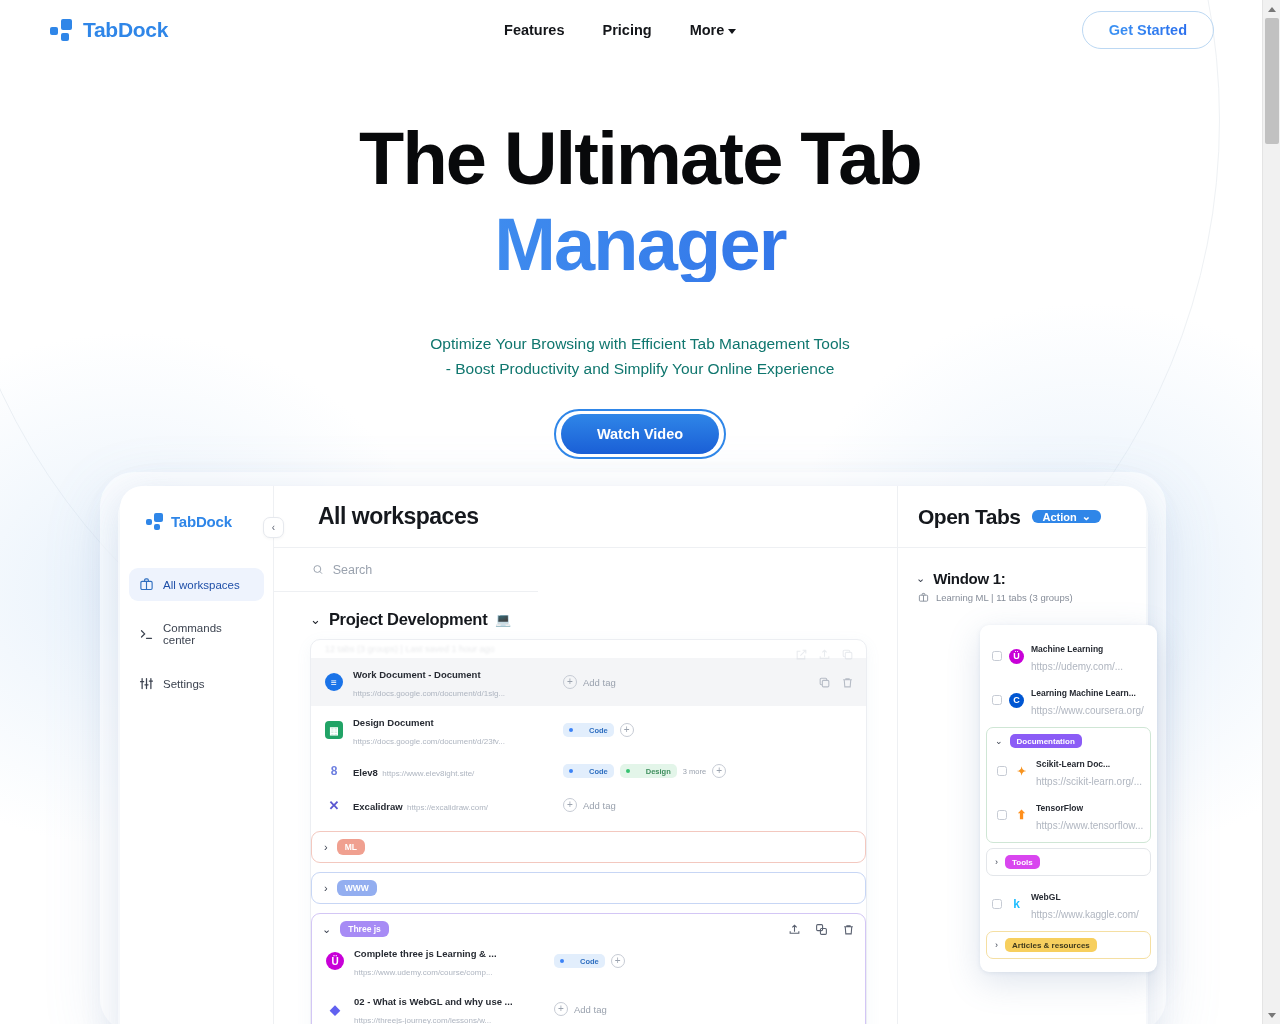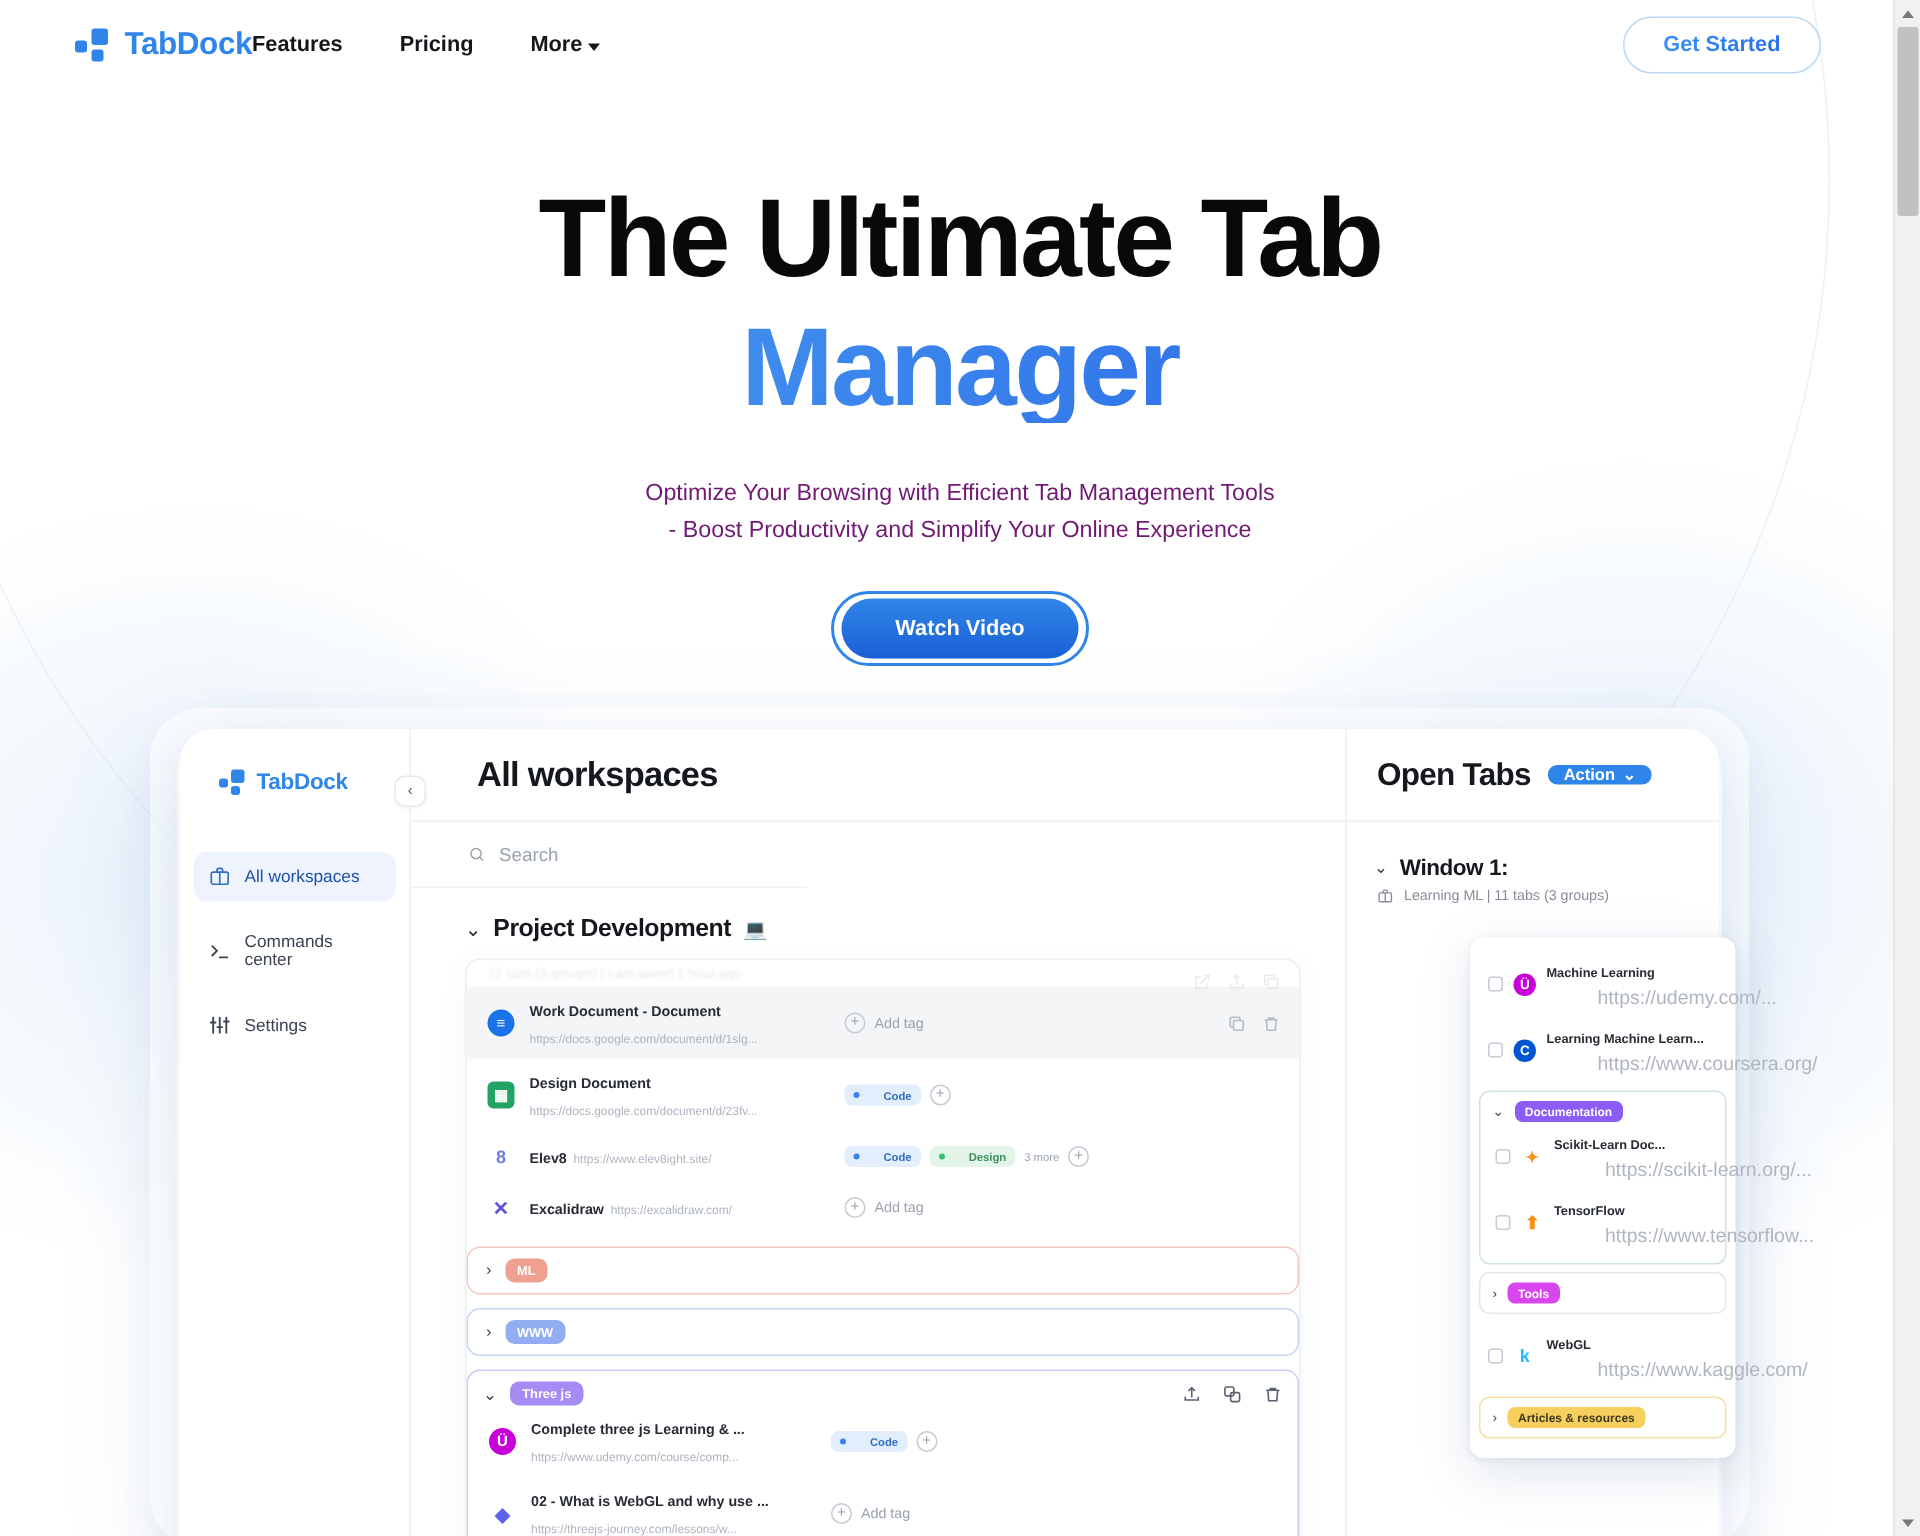--- a/index.html
+++ b/index.html
@@ -46,21 +46,21 @@
   .brand { display: flex; align-items: center; gap: 9px; }
   .brand-mark { width: 24px; height: 22px; position: relative; }
   .brand-mark i { position: absolute; background: #2f86e8; border-radius: 2px; display: block; }
   .bm-1 { left: 0; top: 8px; width: 8px; height: 8px; }
   .bm-2 { left: 11px; top: 0; width: 11px; height: 11px; border-radius: 3px; }
   .bm-3 { left: 0; top: 19px; width: 8px; height: 3px; opacity: 0; }
   .bm-4 { left: 11px; top: 14px; width: 8px; height: 8px; }
   .brand-text {
     font-size: 21px; font-weight: 700; color: #2f86e8; letter-spacing: -.3px;
   }
-  .nav-links { display: flex; align-items: center; gap: 38px; }
+  .nav-links { display: flex; align-items: center; gap: 38px; margin-left: 336px; }
   .nav-link {
     font-size: 14.5px; font-weight: 600; color: #14161a; cursor: pointer;
     display: flex; align-items: center; gap: 4px;
   }
   .caret-d {
     width: 0; height: 0; border-left: 4px solid transparent; border-right: 4px solid transparent;
     border-top: 5px solid #14161a; margin-top: 2px;
   }
   .cta-ghost {
     margin-left: auto;
@@ -76,22 +76,22 @@
   .hero h1 {
     font-size: 74px; line-height: 1.0; font-weight: 800; letter-spacing: -1.8px;
     color: #08090b;
   }
   .hero h1 .grad {
     display: block; margin-top: 12px;
     background-image: linear-gradient(100deg,#4d9bf0 0%,#3f8cee 38%,#1f53e0 100%);
     -webkit-background-clip: text; background-clip: text; color: transparent;
   }
   .hero p {
-    margin-top: 34px;
-    font-size: 15.5px; line-height: 1.62; color: #701a75; font-weight: 400;
+    margin-top: 49px;
+    font-size: 15.5px; line-height: 1.62; color: #0f766e; font-weight: 400;
   }
   .watch-wrap { margin-top: 28px; display: flex; justify-content: center; }
   .watch-ring {
     padding: 3px; border-radius: 40px; border: 2px solid #2f86e8;
     background: #fff;
   }
   .watch-inner { padding: 2px; border-radius: 40px; background: #fff; }
   .watch-btn {
     border: 0; cursor: pointer;
     padding: 12px 36px; border-radius: 40px;
@@ -245,21 +245,21 @@
     padding: 9px 6px 8px 6px;
   }
   .fc-row { display: flex; align-items: center; gap: 7px; padding: 4px 6px; }
   .fc-check {
     width: 10px; height: 10px; flex: 0 0 10px; border-radius: 2.5px;
     border: 1px solid #c6cbd4; background: #fff; cursor: pointer;
   }
   .fc-fav { width: 15px; height: 15px; flex: 0 0 15px; border-radius: 4px; display: flex; align-items: center; justify-content: center; font-size: 9px; font-weight: 700; color: #fff; }
   .fc-meta { min-width: 0; }
   .fc-name { font-size: 8.5px; font-weight: 700; color: #272b33; white-space: nowrap; overflow: hidden; text-overflow: ellipsis; }
-  .fc-url { font-size: 13px; color: #b0b6c0; white-space: nowrap; overflow: hidden; text-overflow: ellipsis; margin-top: 1px; margin-left: 34px; }
+  .fc-url { font-size: 10px; color: #b0b6c0; white-space: nowrap; overflow: hidden; text-overflow: ellipsis; margin-top: 1px; }
   .fc-group { border: 1px solid #e6e9ee; border-radius: 7px; margin: 5px 0; padding: 5px 4px; }
   .fc-group.doc { border-color: #cfe6d5; }
   .fc-group.tools { border-color: #e3e6ea; margin-bottom: 6px; }
   .fc-group.arts { border-color: #f5dfa2; }
   .fc-ghead { display: flex; align-items: center; gap: 7px; padding: 1px 4px 1px 4px; }
   .fc-gchev { font-size: 9px; color: #3a4150; }
   .fc-gtag { font-size: 8px; font-weight: 600; padding: 2.5px 7px; border-radius: 5px; }
   .fc-gtag.doc { background: #8b5cf6; color: #fff; }
   .fc-gtag.tools { background: #d946ef; color: #fff; }
   .fc-gtag.arts { background: #f7cf5e; color: #3f3a1d; }

